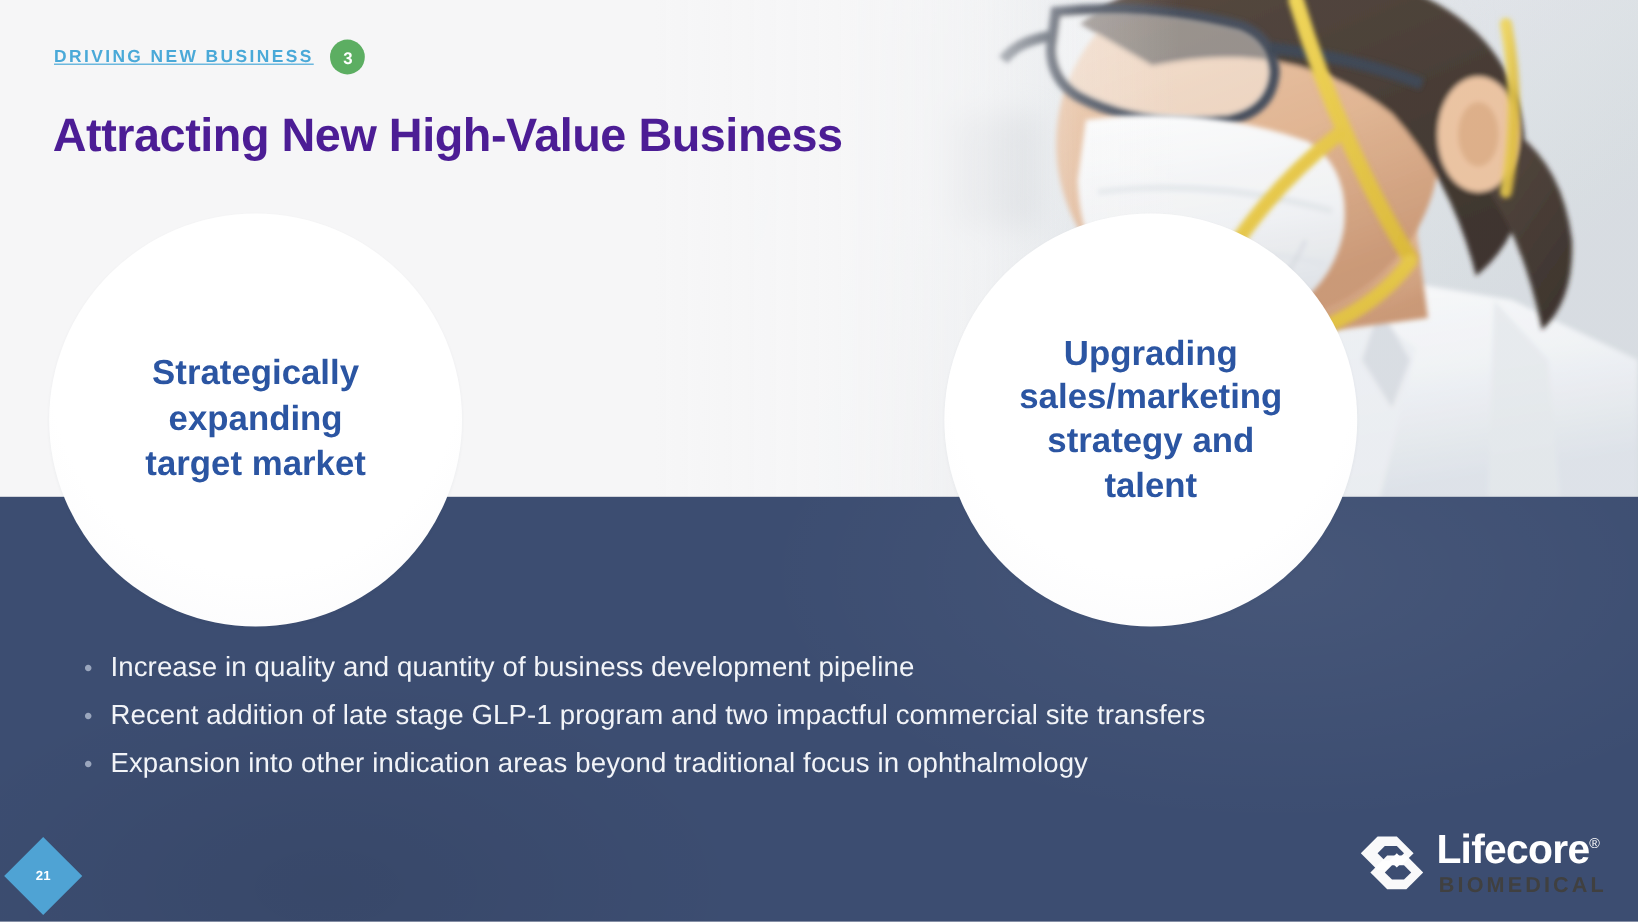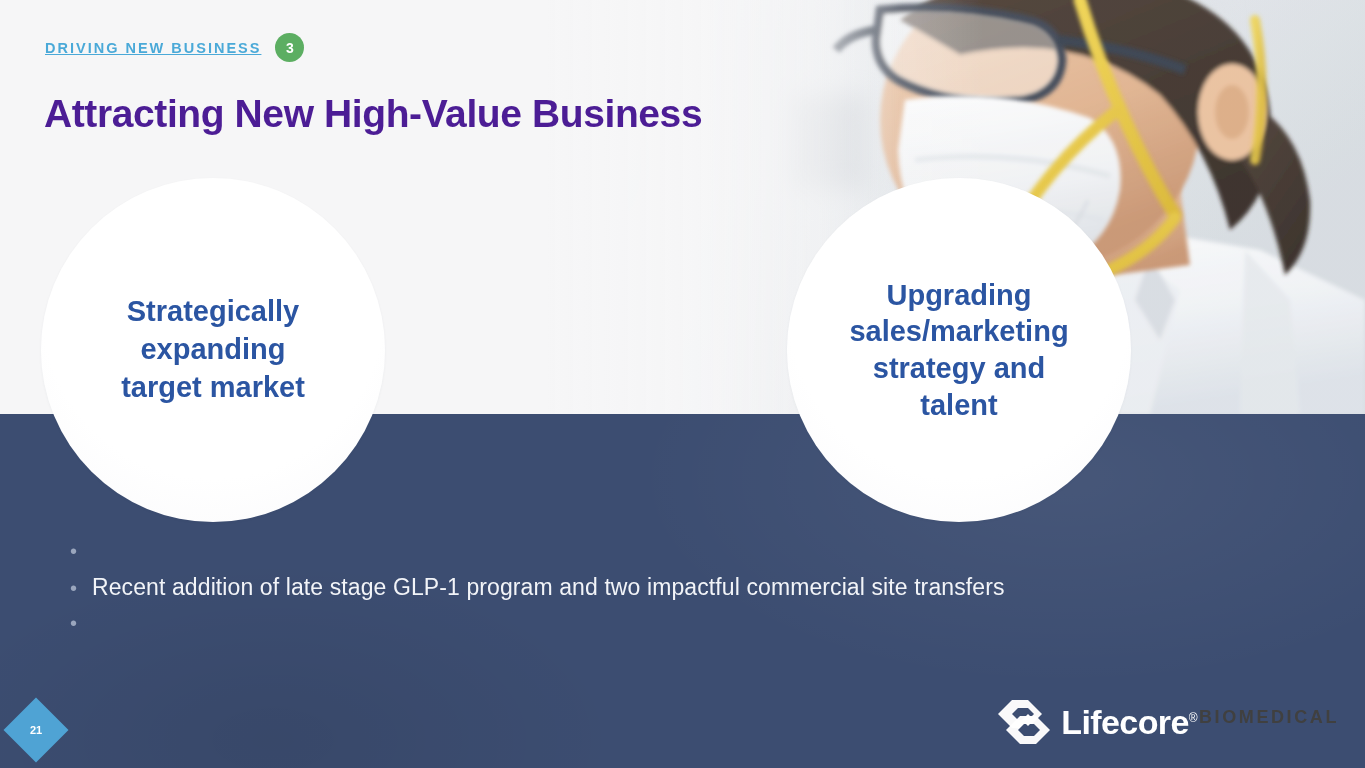--- a/index.html
+++ b/index.html
@@ -173,21 +173,21 @@
   
   .logo {
     position: absolute;
     right: 26px; bottom: 22px;
     display: flex;
     align-items: center;
     gap: 11px;
     z-index: 7;
   }
   .logo-mark { width: 52px; height: 48px; display:block; }
-  .logo-text { display: flex; flex-direction: row; line-height: 1; }
+  .logo-text { display: flex; flex-direction: column; line-height: 1; }
   .logo-word {
     font-size: 34px;
     font-weight: bold;
     color: #ffffff;
     letter-spacing: -0.6px;
     position: relative;
   }
   .logo-reg {
     font-size: 12px;
     vertical-align: super;
@@ -335,27 +335,29 @@
       <div class="circle-text">Upgrading
 sales/marketing
 strategy and
 talent</div>
     </div>
   </div>
 
   <div class="bullets">
     <div class="bullet-row">
       <span class="bullet-dot">•</span>
+      <span class="bullet-text">Increase in quality and quantity of business development pipeline</span>
     </div>
     <div class="bullet-row">
       <span class="bullet-dot">•</span>
       <span class="bullet-text">Recent addition of late stage GLP-1 program and two impactful commercial site transfers</span>
     </div>
     <div class="bullet-row">
       <span class="bullet-dot">•</span>
+      <span class="bullet-text">Expansion into other indication areas beyond traditional focus in ophthalmology</span>
     </div>
   </div>
 
   <div class="page-diamond"></div>
   <div class="page-num">21</div>
 
   <div class="logo">
     <svg class="logo-mark" viewBox="0 0 52 48" aria-hidden="true">
       <path d="M14 2 L30 2 L44 16 L30 30 L14 30 L0 16 Z" fill="#ffffff" opacity="0.97"></path>
       <path d="M20 10 L30 10 L36 16 L30 22 L20 22 L14 16 Z" fill="#3c4d71"></path>

